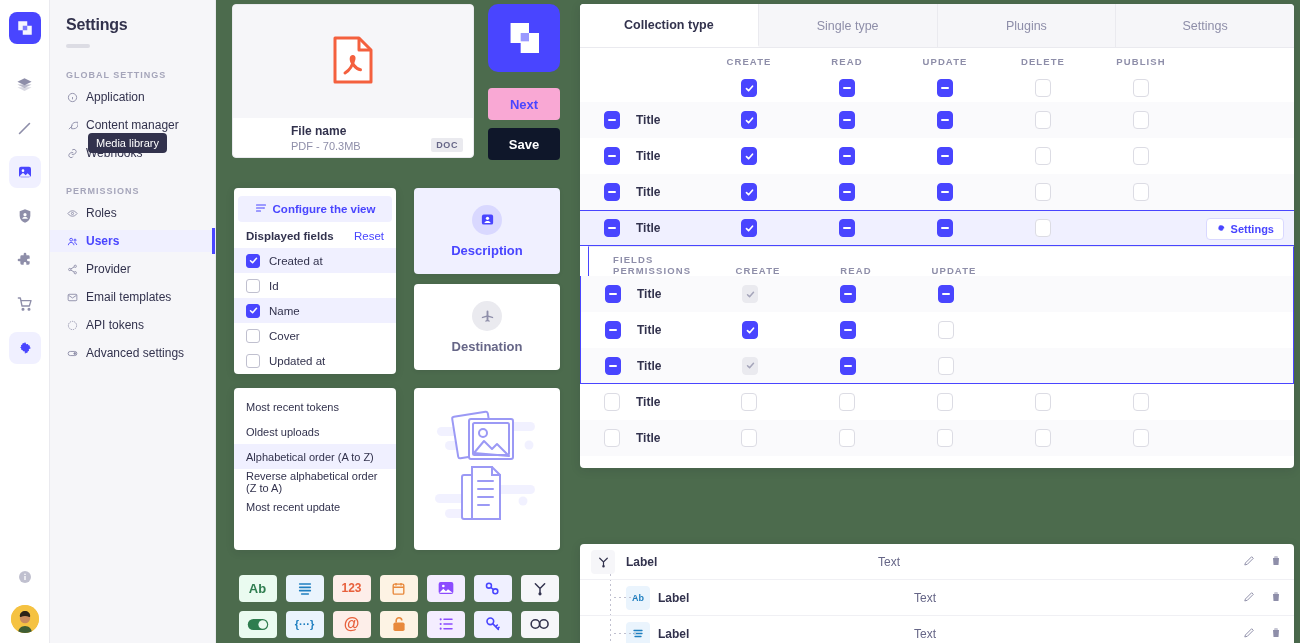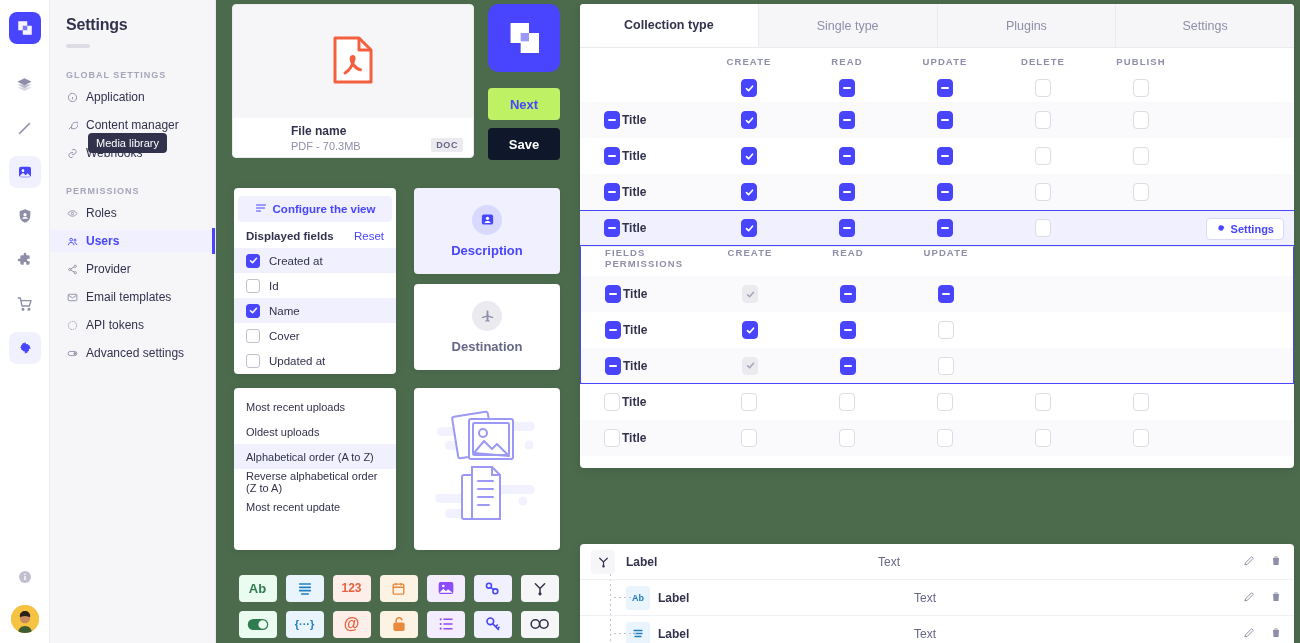--- a/index.html
+++ b/index.html
@@ -72,21 +72,21 @@
   .filecard-meta { padding:6px 10px;margin-left:48px; }
   .filecard-meta .fn { font-size:12px; font-weight:bold; color:#32324d; }
   .filecard-meta .sub { font-size:11px; color:#8e8ea9; margin-top:2px; }
   .filecard-row { display:flex; justify-content:space-between; }
   .tagdoc { background:#eaeaef; color:#666687; font-size:9px; font-weight:bold; letter-spacing:0.6px; padding:2px 5px; border-radius:2px; }
 
   
   .logo-big { position:absolute; left:488px; top:4px; width:72px; height:68px; border-radius:10px; background:#4945ff;
     display:flex; align-items:center; justify-content:center; }
   .btn-next { position:absolute; left:488px; top:88px; width:72px; height:32px; border-radius:4px;
-    background:#bef264; color:#4945ff; font-weight:bold; font-size:13px; display:flex; align-items:center; justify-content:center; border:none; }
+    background:#f9a8d4; color:#4945ff; font-weight:bold; font-size:13px; display:flex; align-items:center; justify-content:center; border:none; }
   .btn-save { position:absolute; left:488px; top:128px; width:72px; height:32px; border-radius:4px;
     background:#0f172a; color:#fff; font-weight:bold; font-size:13px; display:flex; align-items:center; justify-content:center; border:none; }
 
   
   .dfcard { position:absolute; left:234px; top:188px; width:162px; height:186px; background:#fff;
      border-radius:4px; box-shadow:0 2px 8px rgba(33,33,52,0.12); padding:8px 0 6px 0; }
   .cfgbtn { margin:0 4px; height:26px; border-radius:4px; background:#f0f0ff; color:#4945ff;
      font-size:11.5px; font-weight:bold; display:flex; align-items:center; justify-content:center; gap:6px; }
   .dfhead { display:flex; align-items:center; justify-content:space-between; padding:8px 12px 6px 12px; }
   .dfhead .t { font-size:11.5px; font-weight:bold; color:#32324d; }
@@ -129,30 +129,30 @@
   .perm { position:absolute; left:580px; top:4px; width:714px; height:464px; background:#fff;
      border-radius:4px; box-shadow:0 2px 10px rgba(33,33,52,0.15); overflow:hidden; }
   .tabs { display:flex; height:44px; background:#f6f6f9; border-bottom:1px solid #eaeaef; }
   .tab { flex:1; display:flex; align-items:center; justify-content:center; font-size:12.5px; color:#8e8ea9;
      border-right:1px solid #eaeaef; }
   .tab.active { background:#fff; color:#32324d; font-weight:bold; border-bottom:2px solid #fff; border-right:1px solid #eaeaef; position:relative; top:0; }
   .collabel { font-size:9.5px; letter-spacing:1.1px; color:#8e8ea9; font-weight:bold; text-transform:uppercase; }
   .prow { display:flex; align-items:center; height:36px; position:relative; }
   .prow.alt { background:#fafafc; }
   .prow.sel { background:#f0f0ff; border-top:1px solid #4945ff; border-bottom:1px solid #4945ff; }
-  .pname { width:120px; display:flex; align-items:center; gap:2px; padding-left:24px; font-size:12px; font-weight:bold; color:#32324d; }
+  .pname { width:120px; display:flex; align-items:center; gap:16px; padding-left:24px; font-size:12px; font-weight:bold; color:#32324d; }
   .pcb { width:98px; display:flex; justify-content:center; }
   .box { width:16px; height:18px; border-radius:4px; border:1px solid #dcdce4; background:#fff; display:flex; align-items:center; justify-content:center; }
   .box.on { background:#4945ff; border-color:#4945ff; }
   .box.dis { background:#eaeaef; border-color:#eaeaef; }
   .dash { width:8px; height:2px; background:#fff; border-radius:1px; }
   .settbtn { position:absolute; right:10px; top:7px; height:22px; padding:0 9px; border-radius:4px;
      background:#fff; border:1px solid #d9d8ff; color:#4945ff; font-size:11px; font-weight:bold;
      display:flex; align-items:center; gap:5px; }
-  .fieldsbar { display:flex; align-items:flex-start; height:30px; background:#fff; border-top:1px solid #eaeaef; }
+  .fieldsbar { display:flex; align-items:flex-end; height:30px; background:#fff; border-top:1px solid #eaeaef;margin-left:8px; }
   .fieldsbar .pname { font-weight:bold; }
   .subbox { border-left:1px solid #4945ff; border-right:1px solid #4945ff; }
 
   
   .listpanel { position:absolute; left:580px; top:496px; width:714px; height:143px; background:#fff;
      border-radius:4px; box-shadow:0 2px 10px rgba(33,33,52,0.15); overflow:hidden;margin-top:48px; }
   .lrow { display:flex; align-items:center; height:36px; border-bottom:1px solid #f0f0f4; position:relative; }
   .lrow:last-child { border-bottom:none; }
   .lrow .lico { width:24px; height:24px; border-radius:4px; display:flex; align-items:center; justify-content:center; font-size:10px; font-weight:bold; }
   .lrow .lbl { font-size:12px; color:#32324d; font-weight:bold; }
@@ -417,21 +417,21 @@
     <span class="cb"></span>
     <span>Cover</span>
   </div>
   <div class="dfrow">
     <span class="cb"></span>
     <span>Updated at</span>
   </div>
 </div>
 
 <div class="sortcard">
-  <div class="sortrow">Most recent uploads</div>
+  <div class="sortrow">Most recent tokens</div>
   <div class="sortrow">Oldest uploads</div>
   <div class="sortrow sel">Alphabetical order (A to Z)</div>
   <div class="sortrow">Reverse alphabetical order (Z to A)</div>
   <div class="sortrow">Most recent update</div>
 </div>
 
 <div class="cardsel">
   <div class="circ p">
     <svg width="15" height="15" viewBox="0 0 24 24" fill="currentColor">
         <rect x="3" y="4" width="18" height="16" rx="3"></rect>

